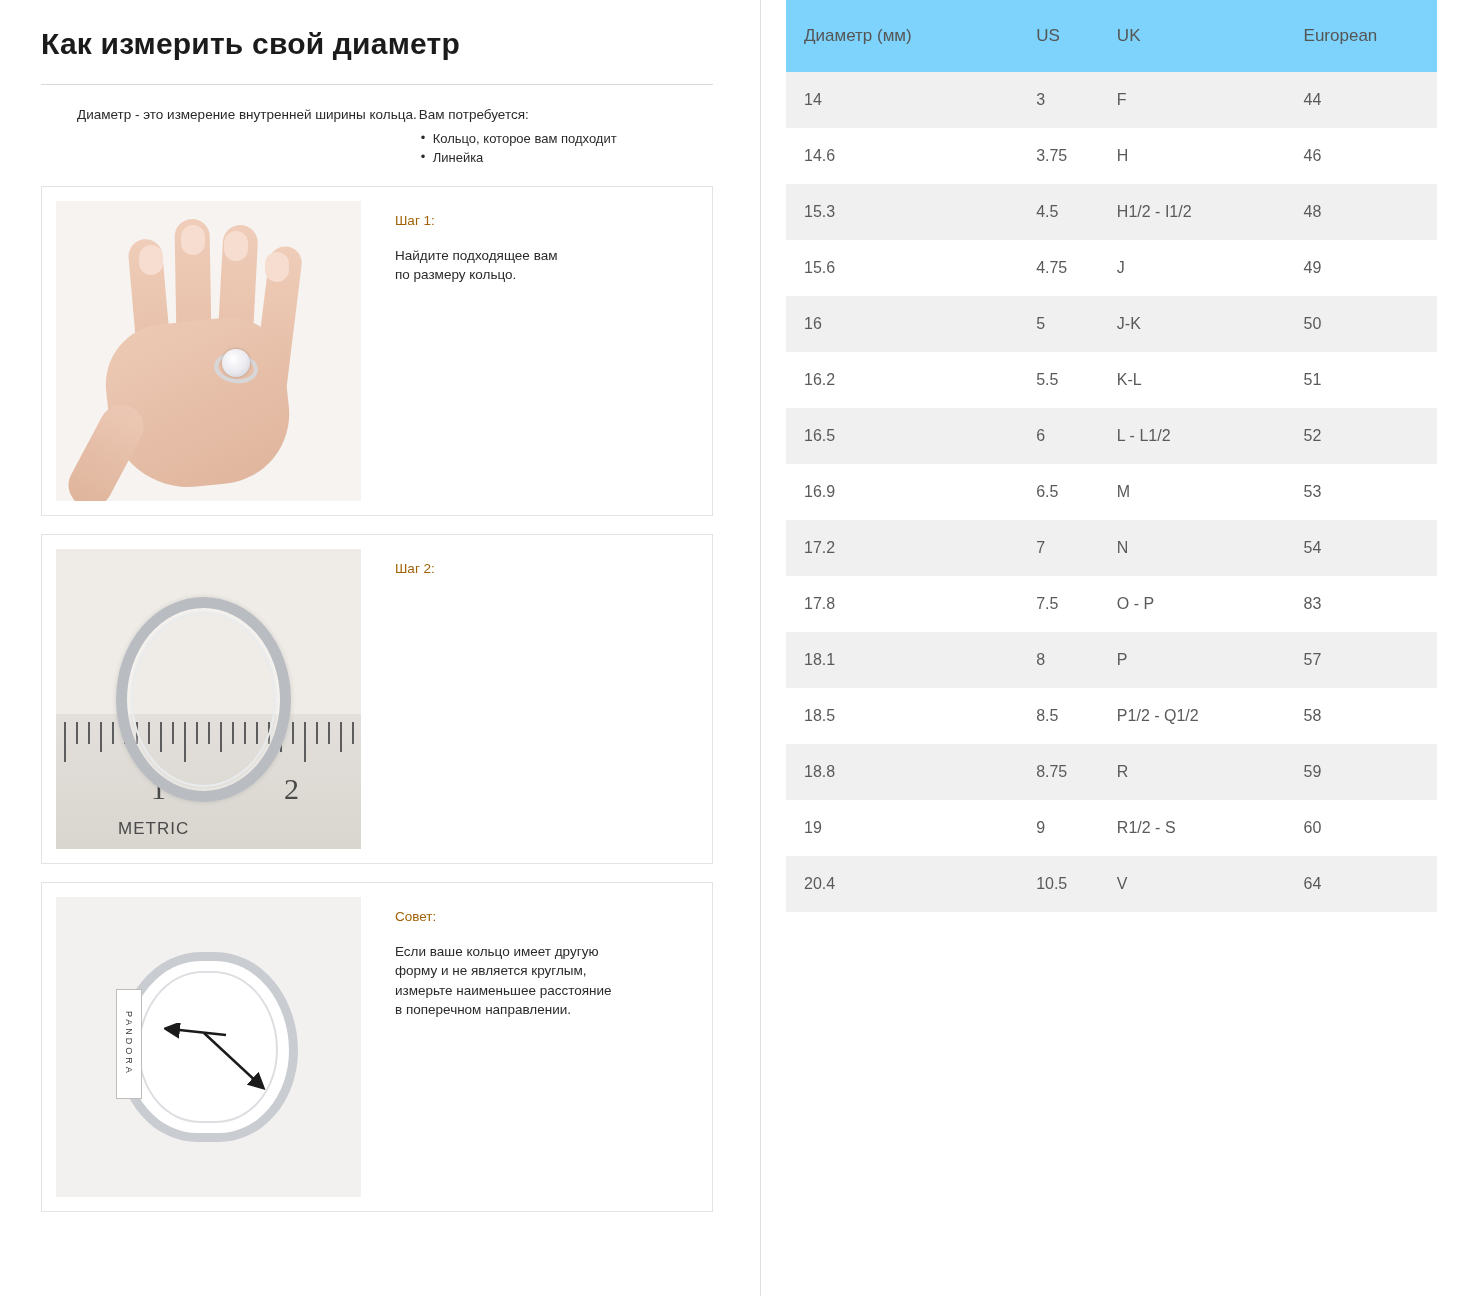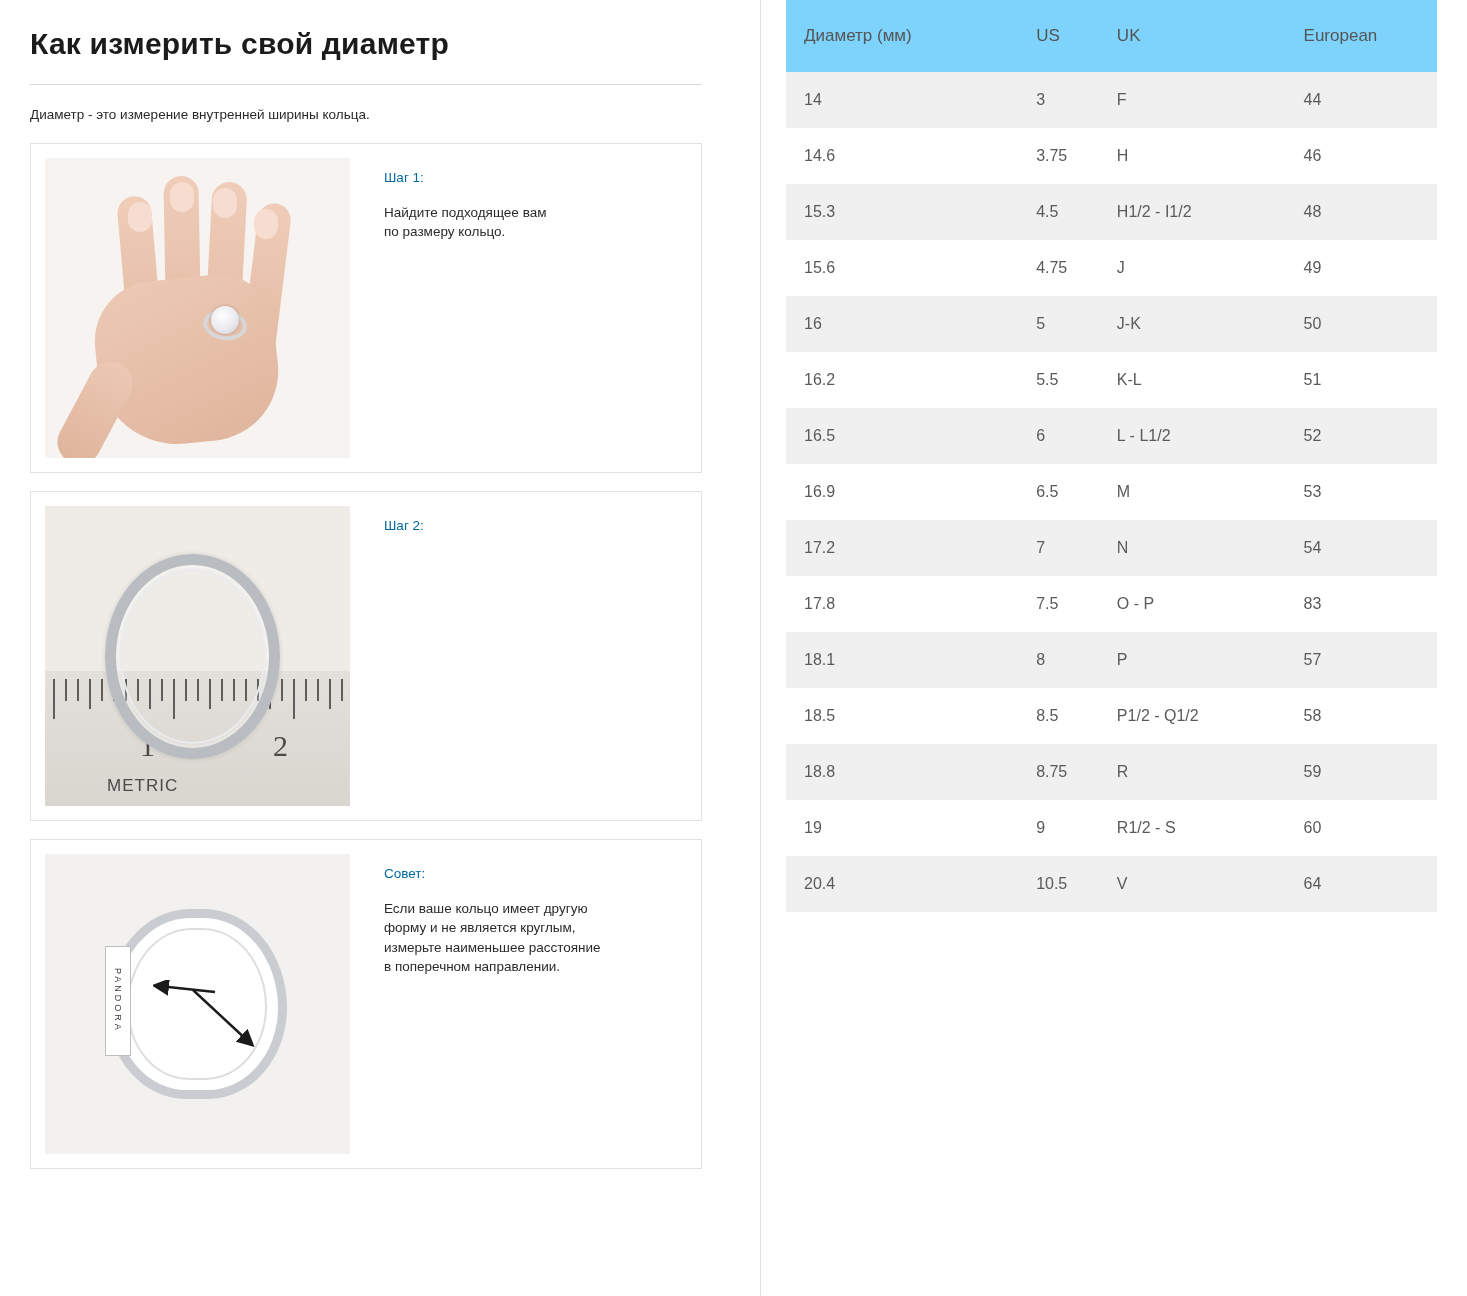--- a/index.html
+++ b/index.html
@@ -12,21 +12,21 @@
     position: relative;
     width: 1467px;
     height: 1296px;
     background: #ffffff;
     overflow: hidden;
   }
 
   
   .left-col {
     position: absolute;
-    left: 0; top: 0;
+    left: 11px; top: 0;
     width: 760px;
     height: 1296px;
     padding: 18px 30px 6px 30px;
   }
   .page-title {
     font-size: 30px;
     color: #1b1b1b;
     font-weight: 700;
     letter-spacing: 0.2px;
     margin: 8px 0 0 0;
@@ -35,20 +35,21 @@
   .title-rule {
     margin-top: 22px;
     border-bottom: 1px solid #d9d9d9;
     width: 672px;
   }
   .intro {
     margin-top: 20px;
     display: flex;
     align-items: flex-start;
     gap: 2px;
+    margin-left: 36px;
   }
   .intro-text {
     font-size: 13.5px;
     color: #2a2a2a;
     line-height: 1.45;
   }
   .intro-right { font-size: 13.5px; color: #2a2a2a; line-height: 1.45; }
   .need-list {
     margin: 4px 0 0 0;
     padding: 0;
@@ -86,21 +87,21 @@
     background: #f4f2f0;
     position: relative;
     overflow: hidden;
   }
   .step-card .step-text {
     padding: 12px 10px 10px 34px;
     flex: 1;
   }
   .step-label {
     font-size: 13.5px;
-    color: #0369a1;
+    color: #a16207;
     margin-bottom: 18px;
   }
   .step-body {
     font-size: 13.5px;
     color: #2a2a2a;
     line-height: 1.45;
     white-space: pre-line;
   }
   .card-2 .thumb { height: 300px; }
   .card-3 .thumb { height: 300px; }
@@ -247,20 +248,27 @@
 
 <div class="page">
 
   <div class="left-col">
 
     <h1 class="page-title">Как измерить свой диаметр</h1>
     <div class="title-rule"></div>
 
     <div class="intro">
       <div class="intro-text">Диаметр - это измерение внутренней ширины кольца.</div>
+      <div class="intro-right">
+        <div>Вам потребуется:</div>
+        <ul class="need-list">
+          <li>Кольцо, которое вам подходит</li>
+          <li>Линейка</li>
+        </ul>
+      </div>
     </div>
 
     <div class="step-card card-1">
       <div class="thumb">
         <div class="hand-wrap">
           <div class="finger f1"></div>
           <div class="finger f2"></div>
           <div class="finger f3"></div>
           <div class="finger f4"></div>
           <div class="nail n1"></div>

